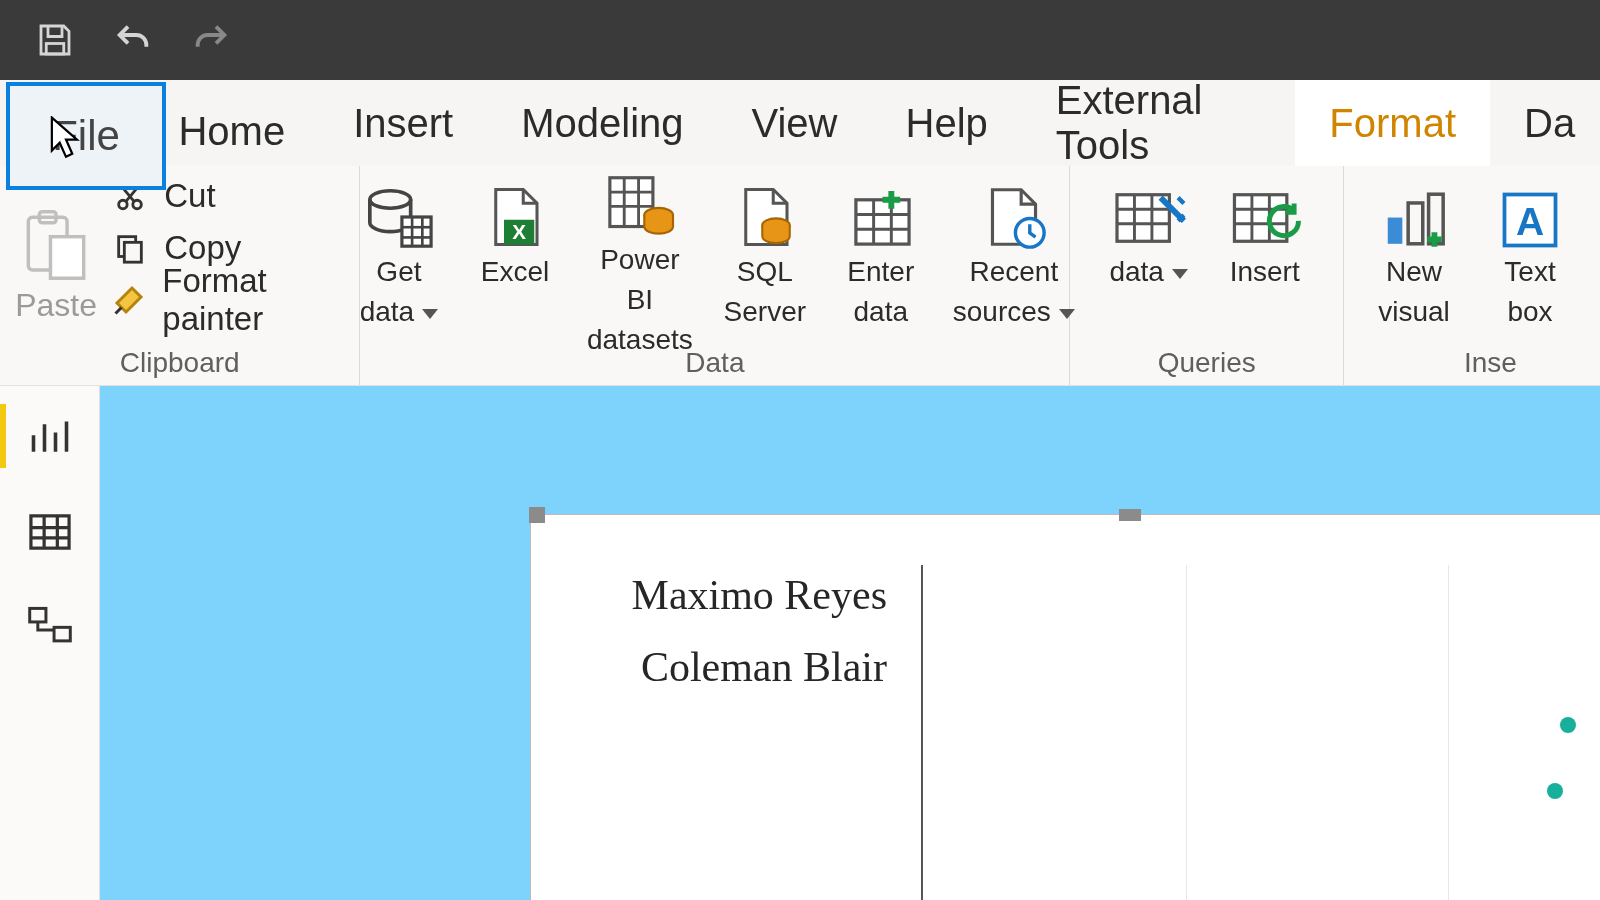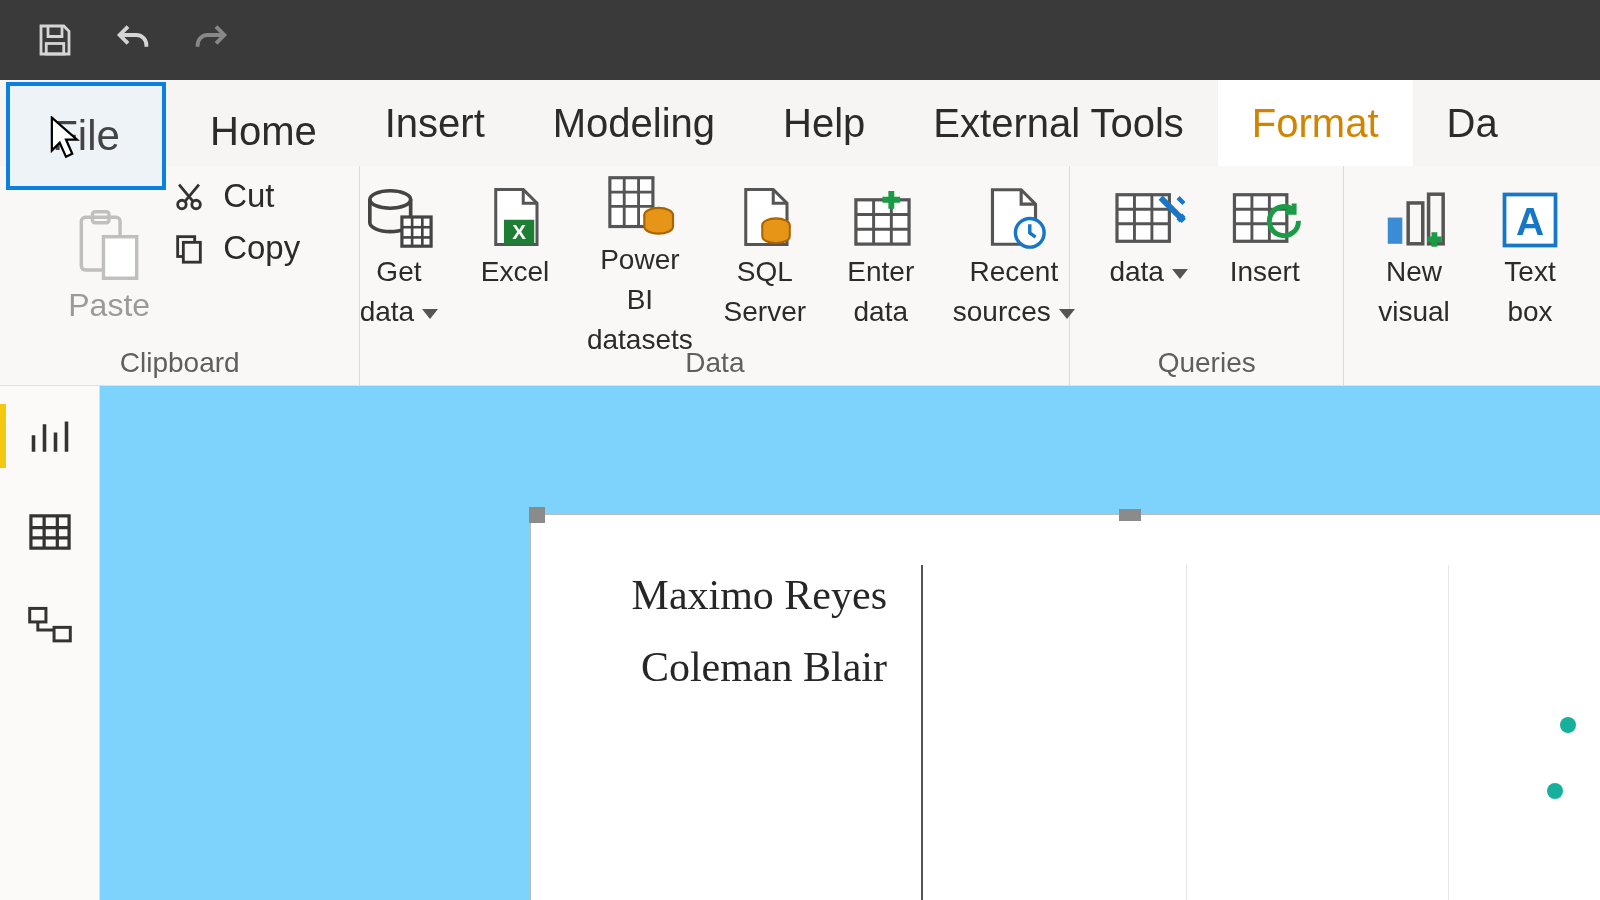--- a/index.html
+++ b/index.html
@@ -195,20 +195,23 @@
     <div class="tab active">
         <span>Home</span>
       </div>
     <div class="tab">
         <span>Insert</span>
       </div>
     <div class="tab">
         <span>Modeling</span>
       </div>
     <div class="tab">
+        <span>View</span>
+      </div>
+    <div class="tab">
         <span>Help</span>
       </div>
     <div class="tab">
         <span>External Tools</span>
       </div>
     <div class="tab format">
         <span>Format</span>
       </div>
     <div class="tab cut">
         <span>Da</span>
@@ -245,20 +248,29 @@
         </div>
         <div class="mini-row">
           <span class="mi">
             <svg width="34" height="34" viewBox="0 0 24 24" fill="none" stroke="#333" stroke-width="2">
               <rect x="4" y="4" width="12" height="14"></rect>
                 <rect x="8" y="8" width="12" height="14" fill="#f9f8f7"></rect>
             </svg>
           </span>
           <span>Copy</span>
         </div>
+        <div class="mini-row">
+          <span class="mi">
+            <svg width="38" height="36" viewBox="0 0 24 24" fill="none" stroke="#b4850a" stroke-width="2">
+              <path d="M4 14 L14 4 L20 10 L10 20z" fill="#f5c542"></path>
+                <path d="M3 21 L7 17" stroke="#333"></path>
+            </svg>
+          </span>
+          <span>Format painter</span>
+        </div>
       </div>
     </div>
     <div class="group-label">Clipboard</div>
   </div>
 
   <div class="group data">
     <div class="group-body">
       <div class="bigbtn">
         <span class="bi">
           <svg width="70" height="66" viewBox="0 0 48 44">
@@ -423,20 +435,21 @@
               <rect x="3" y="3" width="34" height="34" fill="#fff" stroke="#1876c6" stroke-width="2.5"></rect>
               <text x="20" y="30" font-size="26" fill="#1876c6" text-anchor="middle" font-weight="600">A</text>
             </svg>
         </span>
         <div class="bl">
             <span>Text</span>
             <span>box</span>
           </div>
       </div>
     </div>
+    <div class="group-label">Inse</div>
   </div>
 </div>
 
 <div class="workarea">
   <div class="leftrail">
     <div class="rail-ind"></div>
     <div class="rail-btn">
       <svg width="44" height="40" viewBox="0 0 32 28" fill="none" stroke="#333" stroke-width="2.6">
           <line x1="4" y1="24" x2="4" y2="12"></line>
           <line x1="12" y1="24" x2="12" y2="4"></line>

